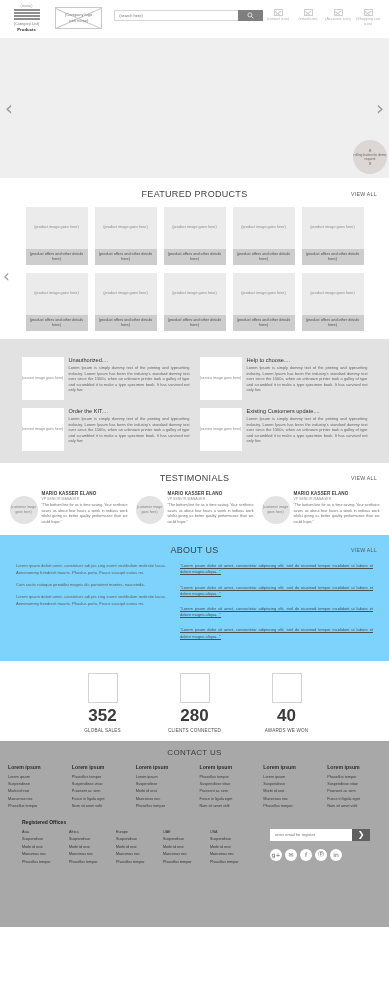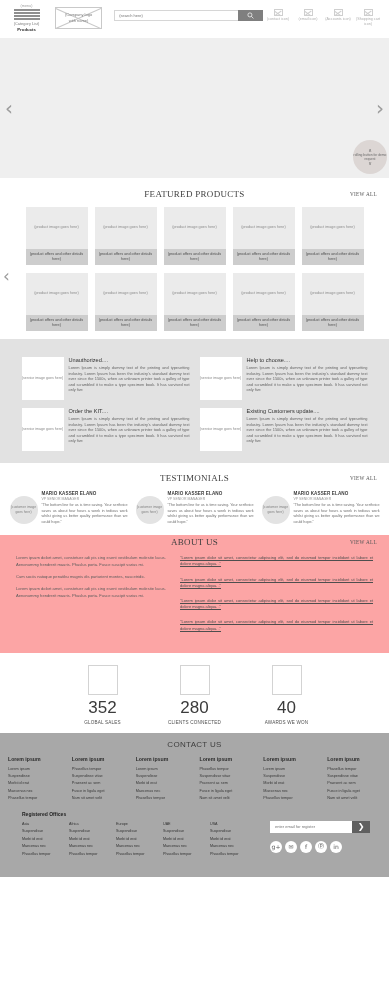--- a/index.html
+++ b/index.html
@@ -77,21 +77,21 @@
 
   .rolling-btn {
     position:absolute; right:2px; bottom:4px; width:34px; height:34px; border-radius:50%;
     background:#dcd6d4; display:flex; flex-direction:column; align-items:center;
     justify-content:center; text-align:center; cursor:pointer;
   }
   .rolling-btn .chev { font-size:5px; color:#6d6d6d; line-height:1; font-family:"DejaVu Sans",sans-serif; }
   .rolling-btn .rtxt { font-size:3.3px; color:#6b6b6b; line-height:1.35; }
 
   
-  .sec-head { position:relative; text-align:center;font-family:Liberation Serif, serif; }
+  .sec-head { position:relative; text-align:center; }
   .sec-title { font-size:9px; color:#3f3f3f; letter-spacing:.3px; }
   .view-all { position:absolute; right:12px; top:50%; transform:translateY(-50%); font-size:5.2px; color:#585858; letter-spacing:.3px; cursor:pointer; }
 
   
   .products { background:#fff; padding:11px 0 8px; position:relative; }
   .prow { display:flex; justify-content:center; gap:7px; margin-top:8px; }
   .pcard { width:62px; }
   .pimg { height:42px; background:#ebebeb; display:flex; align-items:center; justify-content:center; text-align:center; }
   .pimg span { font-size:3.8px; color:#8d8d8d; line-height:1.45; }
   .pdet { height:16px; background:#cdcdcd; display:flex; align-items:center; justify-content:center; text-align:center; padding:0 2px; }
@@ -113,36 +113,36 @@
   .trow { display:flex; justify-content:center; gap:8px; margin-top:8px; padding:0 8px; }
   .tcard { display:flex; gap:4px; width:118px; }
   .tavatar { width:28px; height:28px; border-radius:50%; background:#e3e3e3; display:flex; align-items:center;
     justify-content:center; text-align:center; flex:0 0 28px; margin-top:5px; }
   .tavatar span { font-size:3.4px; color:#838383; line-height:1.35; }
   .tname { font-size:4.6px; font-weight:bold; color:#3c3c3c; letter-spacing:.1px; }
   .trole { font-size:3.5px; color:#9b9b9b; margin:1px 0 2px; }
   .tquote { font-size:3.7px; color:#6f6f6f; line-height:1.5; text-align:justify; }
 
   
-  .about { background:#fca5a5; padding:2px 0 12px; }
+  .about { background:#7dd3fc; padding:10px 0 12px; }
   .acols { display:flex; gap:14px; padding:0 16px; margin-top:8px; }
   .acol-left { width:150px; }
   .acol-left p { font-size:4.1px; color:#5c5c5c; line-height:1.55; text-align:justify; margin-bottom:6px; }
   .acol-right { flex:1; }
   .aquote { font-size:4px; color:#4e4e4e; line-height:1.55; text-decoration:underline; margin-bottom:9px; text-align:justify; }
 
   
   .stats { background:#fff; display:flex; justify-content:center; gap:20px; padding:12px 0 8px; }
   .stat { width:72px; text-align:center; }
   .sbox { width:30px; height:30px; border:0.8px solid #d3d3d3; margin:0 auto 4px; background:#fff; }
-  .snum { font-size:17px; color:#3b3b3b; line-height:1; font-weight:normal; }
+  .snum { font-size:17px; color:#3b3b3b; line-height:1; font-weight:bold; }
   .slbl { font-size:4.6px; color:#4f4f4f; margin-top:4px; letter-spacing:.2px; }
 
   
-  .footer { background:#a8a8a8; padding:7px 0 8px; height:144px; position:relative; }
+  .footer { background:#a8a8a8; padding:7px 0 8px; height:186px; position:relative; }
   .contact-title { text-align:center; font-size:8px; color:#3d3d3d; letter-spacing:.3px; }
   .fcols { display:flex; justify-content:center; gap:10px; margin-top:7px; padding:0 8px; }
   .fcol { width:55px; }
   .fcol h4 { font-size:5.2px; color:#2b2b2b; margin-bottom:4px; font-weight:bold; }
   .fcol a { display:block; font-size:3.8px; color:#3a3a3a; line-height:1.95; text-decoration:none; cursor:pointer; }
   .reg { margin-top:8px; padding:0 22px; }
   .reg h4 { font-size:5px; color:#222; font-weight:bold; margin-bottom:4px; }
   .regwrap { display:flex; }
   .regcols { display:flex; gap:0; flex:1; }
   .regcol { width:47px; }

